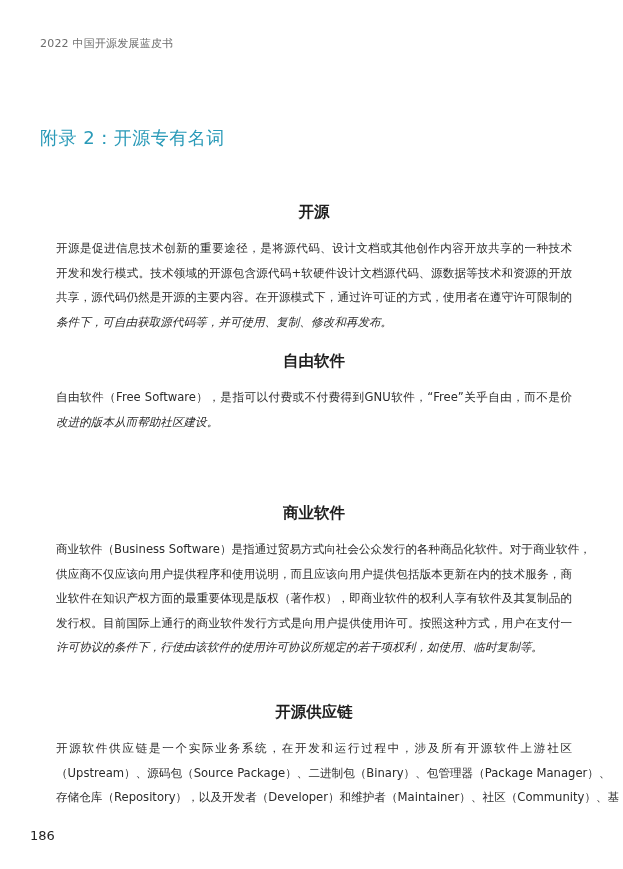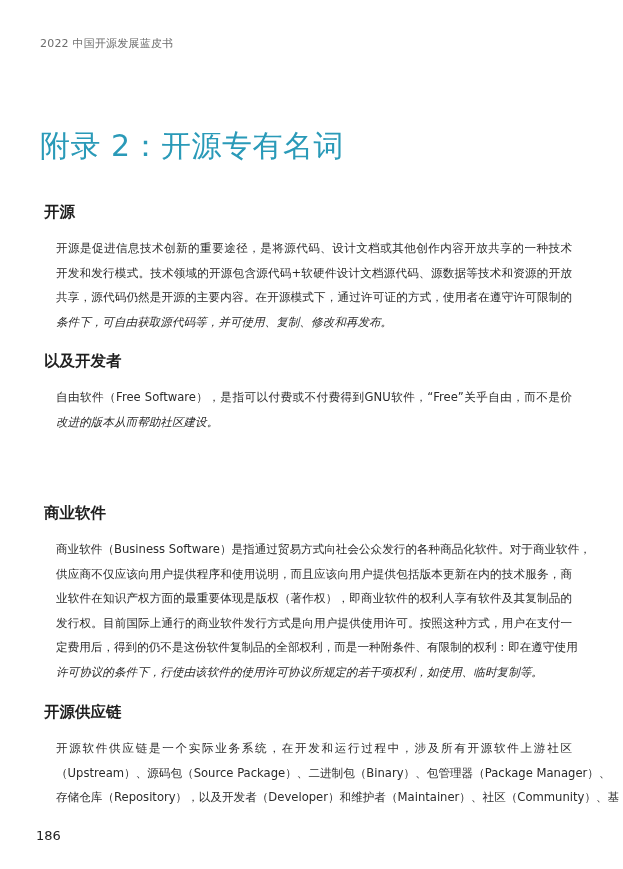--- a/index.html
+++ b/index.html
@@ -21,38 +21,39 @@
       top: 36px;
       font-size: 11px;
       color: #6b6b6b;
       letter-spacing: 0.2px;
     }
     .page-title {
       position: absolute;
       left: 40px;
       top: 126px;
       margin: 0;
-      font-size: 30px;
+      font-size: 18px;
       font-weight: normal;
       color: #2a9ab8;
       letter-spacing: 0.5px;
       white-space: nowrap;
     }
     .section {
       position: absolute;
       left: 44px;
       width: 540px;
     }
     .section h2 {
       margin: 0 0 10px 0;
       font-size: 15.5px;
       font-weight: bold;
       color: #1f1f1f;
       height: 24px;
       line-height: 24px;
+      text-align: center;
     }
     .section p {
       margin: 12px;
       font-size: 11.6px;
       line-height: 24.6px;
       color: #2b2b2b;
       text-align: justify;
       word-break: break-all;
     }
     .section p .line {
@@ -64,21 +65,21 @@
     .section p .line.last {
       text-align-last: left;
       font-style: italic;
     }
     #sec-open-source { top: 200px; }
     #sec-free-software { top: 349px; }
     #sec-commercial-software { top: 501px; }
     #sec-supply-chain { top: 700px; }
     .page-number {
       position: absolute;
-      left: 36px;
+      left: 30px;
       top: 828px;
       font-size: 13px;
       color: #222222;
     }
   </style>
 </head>
 <body>
 
 <div class="running-header">2022 中国开源发展蓝皮书</div>
 
@@ -88,35 +89,34 @@
   <h2>开源</h2>
   <p>
     <span class="line">开源是促进信息技术创新的重要途径，是将源代码、设计文档或其他创作内容开放共享的一种技术</span>
     <span class="line">开发和发行模式。技术领域的开源包含源代码+软硬件设计文档源代码、源数据等技术和资源的开放</span>
     <span class="line">共享，源代码仍然是开源的主要内容。在开源模式下，通过许可证的方式，使用者在遵守许可限制的</span>
     <span class="line last">条件下，可自由获取源代码等，并可使用、复制、修改和再发布。</span>
   </p>
 </section>
 
 <section class="section" id="sec-free-software">
-  <h2>以及开发者</h2>
+  <h2>自由软件</h2>
   <p>
     <span class="line">自由软件（Free Software），是指可以付费或不付费得到GNU软件，“Free”关乎自由，而不是价</span>
     <span class="line last">改进的版本从而帮助社区建设。</span>
   </p>
 </section>
 
 <section class="section" id="sec-commercial-software">
   <h2>商业软件</h2>
   <p>
     <span class="line">商业软件（Business Software）是指通过贸易方式向社会公众发行的各种商品化软件。对于商业软件，</span>
     <span class="line">供应商不仅应该向用户提供程序和使用说明，而且应该向用户提供包括版本更新在内的技术服务，商</span>
     <span class="line">业软件在知识产权方面的最重要体现是版权（著作权），即商业软件的权利人享有软件及其复制品的</span>
     <span class="line">发行权。目前国际上通行的商业软件发行方式是向用户提供使用许可。按照这种方式，用户在支付一</span>
-    <span class="line">定费用后，得到的仍不是这份软件复制品的全部权利，而是一种附条件、有限制的权利：即在遵守使用</span>
     <span class="line last">许可协议的条件下，行使由该软件的使用许可协议所规定的若干项权利，如使用、临时复制等。</span>
   </p>
 </section>
 
 <section class="section" id="sec-supply-chain">
   <h2>开源供应链</h2>
   <p>
     <span class="line">开源软件供应链是一个实际业务系统，在开发和运行过程中，涉及所有开源软件上游社区</span>
     <span class="line">（Upstream）、源码包（Source Package）、二进制包（Binary）、包管理器（Package Manager）、</span>
     <span class="line">存储仓库（Repository），以及开发者（Developer）和维护者（Maintainer）、社区（Community）、基</span>

